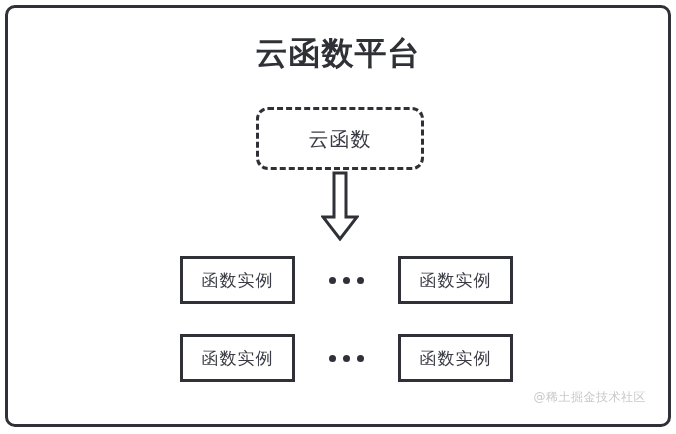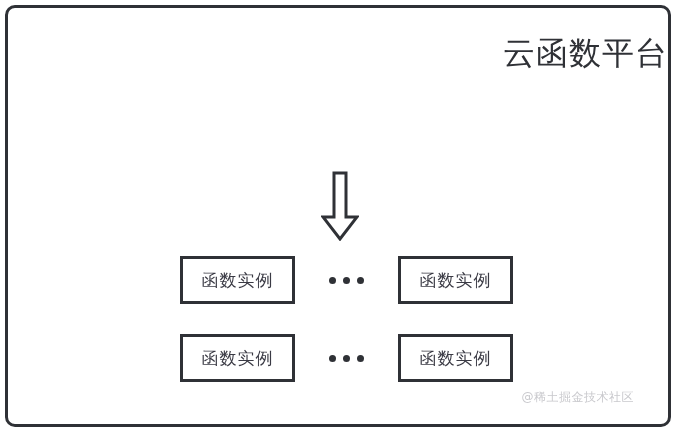--- a/index.html
+++ b/index.html
@@ -27,23 +27,23 @@
     border-radius: 10px;
     background: #ffffff;
   }
 
   
   .platform-title {
     position: absolute;
     left: 0;
     top: 23px;
     width: 100%;
-    text-align: right;
+    text-align: center;
     font-size: 32px;
-    font-weight: normal;
+    font-weight: bold;
     letter-spacing: 1px;
     color: #2f3136;
     line-height: 44px;
     white-space: nowrap;
   }
 
   
   .cloud-function-node {
     position: absolute;
     left: 248px;
@@ -116,35 +116,38 @@
   .ellipsis-dots .dot {
     width: 7px;
     height: 7px;
     border-radius: 50%;
     background: #2f3136;
   }
 
   
   .watermark {
     position: absolute;
-    right: 34px;
+    right: 22px;
     bottom: 18px;
     font-size: 12px;
     color: #c9c9cd;
     letter-spacing: 0.5px;
     white-space: nowrap;
   }
 </style>
 </head>
 <body>
 
 <div class="platform-box">
 
   <div class="platform-title">云函数平台</div>
 
+  <div class="cloud-function-node">
+    <span class="cloud-function-label">云函数</span>
+  </div>
 
   <div class="flow-arrow">
     <svg width="38" height="70" viewBox="0 0 38 70" aria-hidden="true">
       <polygon points="13,2 25,2 25,46 36,46 19,68 2,46 13,46" fill="#ffffff" stroke="#2f3136" stroke-width="3" stroke-linejoin="miter"></polygon>
     </svg>
   </div>
 
   <div class="instance-grid">
 
     <div class="instance-row">

